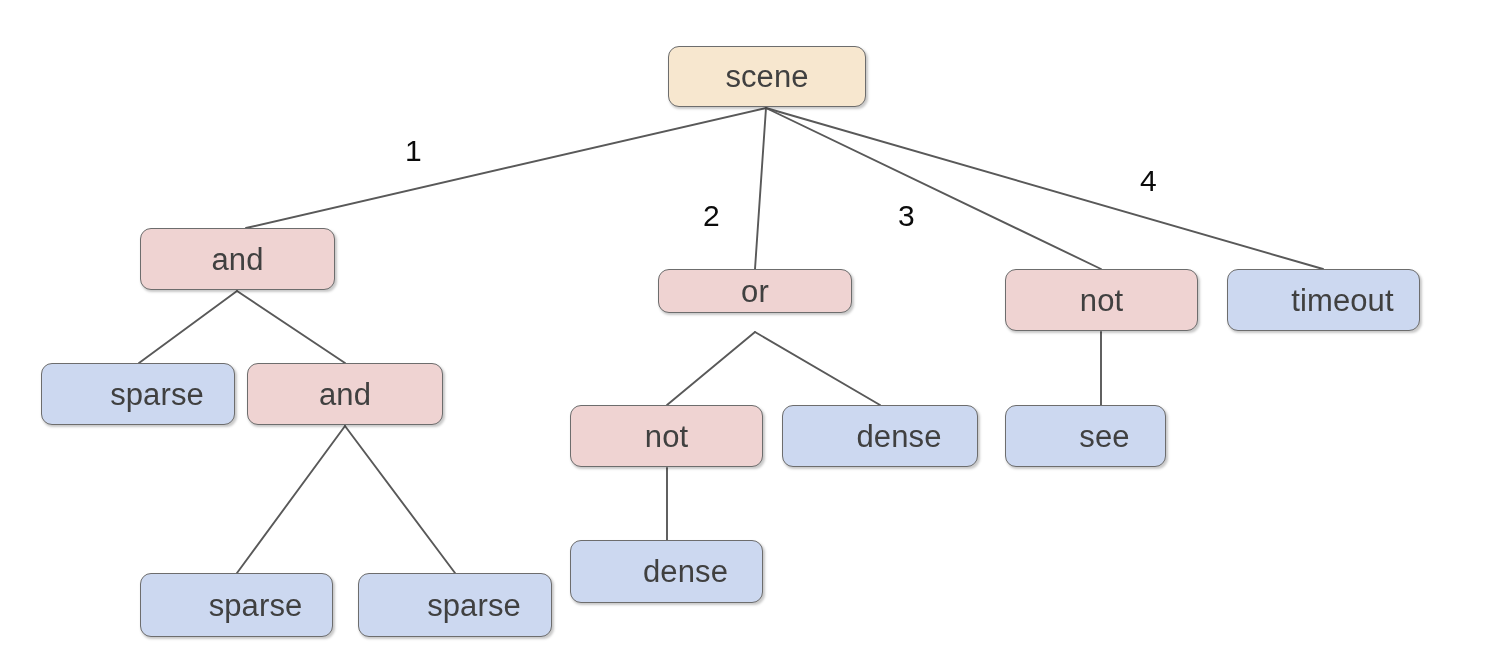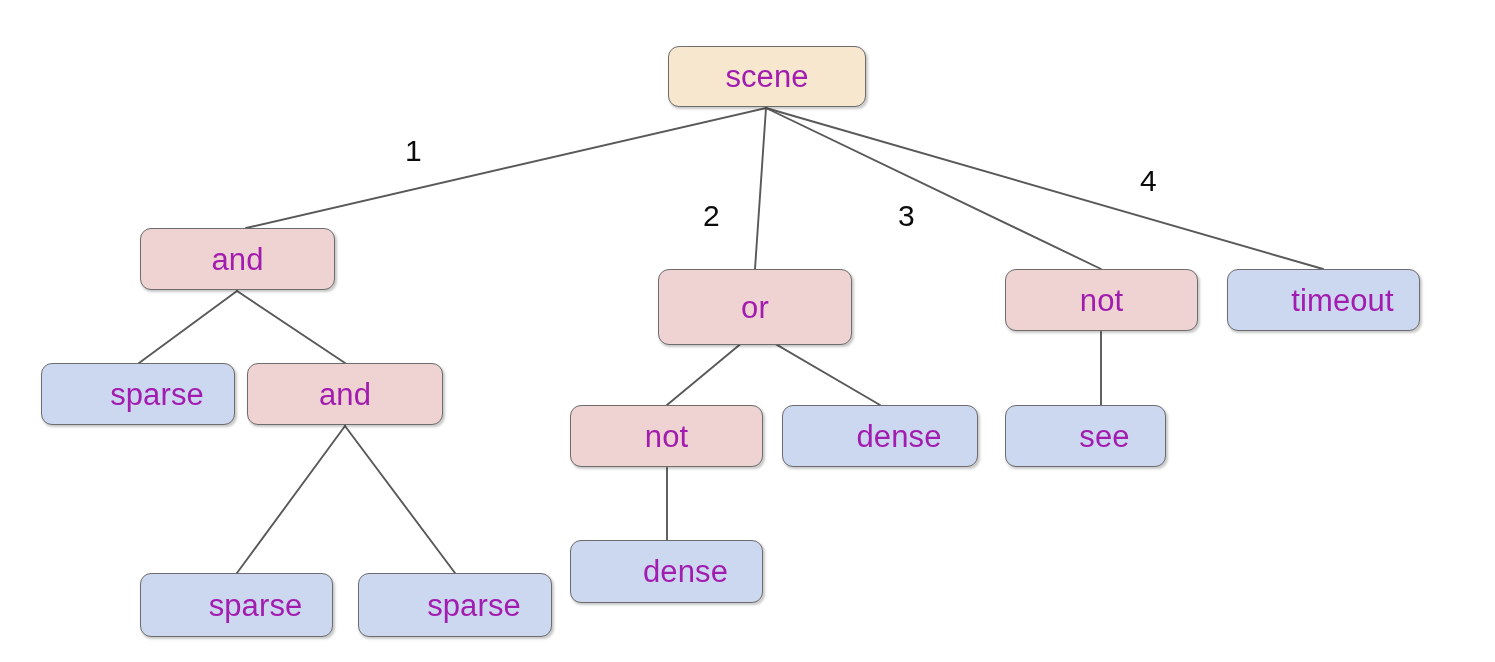--- a/index.html
+++ b/index.html
@@ -26,21 +26,21 @@
   }
   .node {
     position: absolute;
     box-sizing: border-box;
     border: 1.6px solid #6d6d6d;
     border-radius: 11px;
     display: flex;
     align-items: center;
     justify-content: center;
     font-size: 31px;
-    color: #a21caf;
+    color: #404040;
     letter-spacing: 0.1px;
     box-shadow: 1.5px 2px 2.5px rgba(0,0,0,0.22);
     -webkit-font-smoothing: antialiased;
   }
   .node.op   { background: #efd3d2; text-align: center; }
   .node.root { background: #f7e7cf; }
   .node.leaf { background: #ccd8f0; padding-left: 38px; }
   .node-label { pointer-events: none; line-height: 1; }
   .edge-label {
     position: absolute;
@@ -69,21 +69,21 @@
       <line x1="345" y1="426" x2="237" y2="573" stroke="#595959" stroke-width="1.9" stroke-linecap="round"></line>
       <line x1="345" y1="426" x2="455" y2="573" stroke="#595959" stroke-width="1.9" stroke-linecap="round"></line>
     </svg>
   <div id="node-layer">
       <div class="node root" style="left: 668px; top: 46px; width: 198px; height: 61px;">
         <span class="node-label">scene</span>
       </div>
       <div class="node op" style="left: 140px; top: 228px; width: 195px; height: 62px;">
         <span class="node-label">and</span>
       </div>
-      <div class="node op" style="left: 658px; top: 269px; width: 194px; height: 76px;">
+      <div class="node op" style="left: 658px; top: 269px; width: 194px; height: 44px;">
         <span class="node-label">or</span>
       </div>
       <div class="node op" style="left: 1005px; top: 269px; width: 193px; height: 62px;">
         <span class="node-label">not</span>
       </div>
       <div class="node leaf" style="left: 1227px; top: 269px; width: 193px; height: 62px;">
         <span class="node-label">timeout</span>
       </div>
       <div class="node leaf" style="left: 41px; top: 363px; width: 194px; height: 62px;">
         <span class="node-label">sparse</span>

